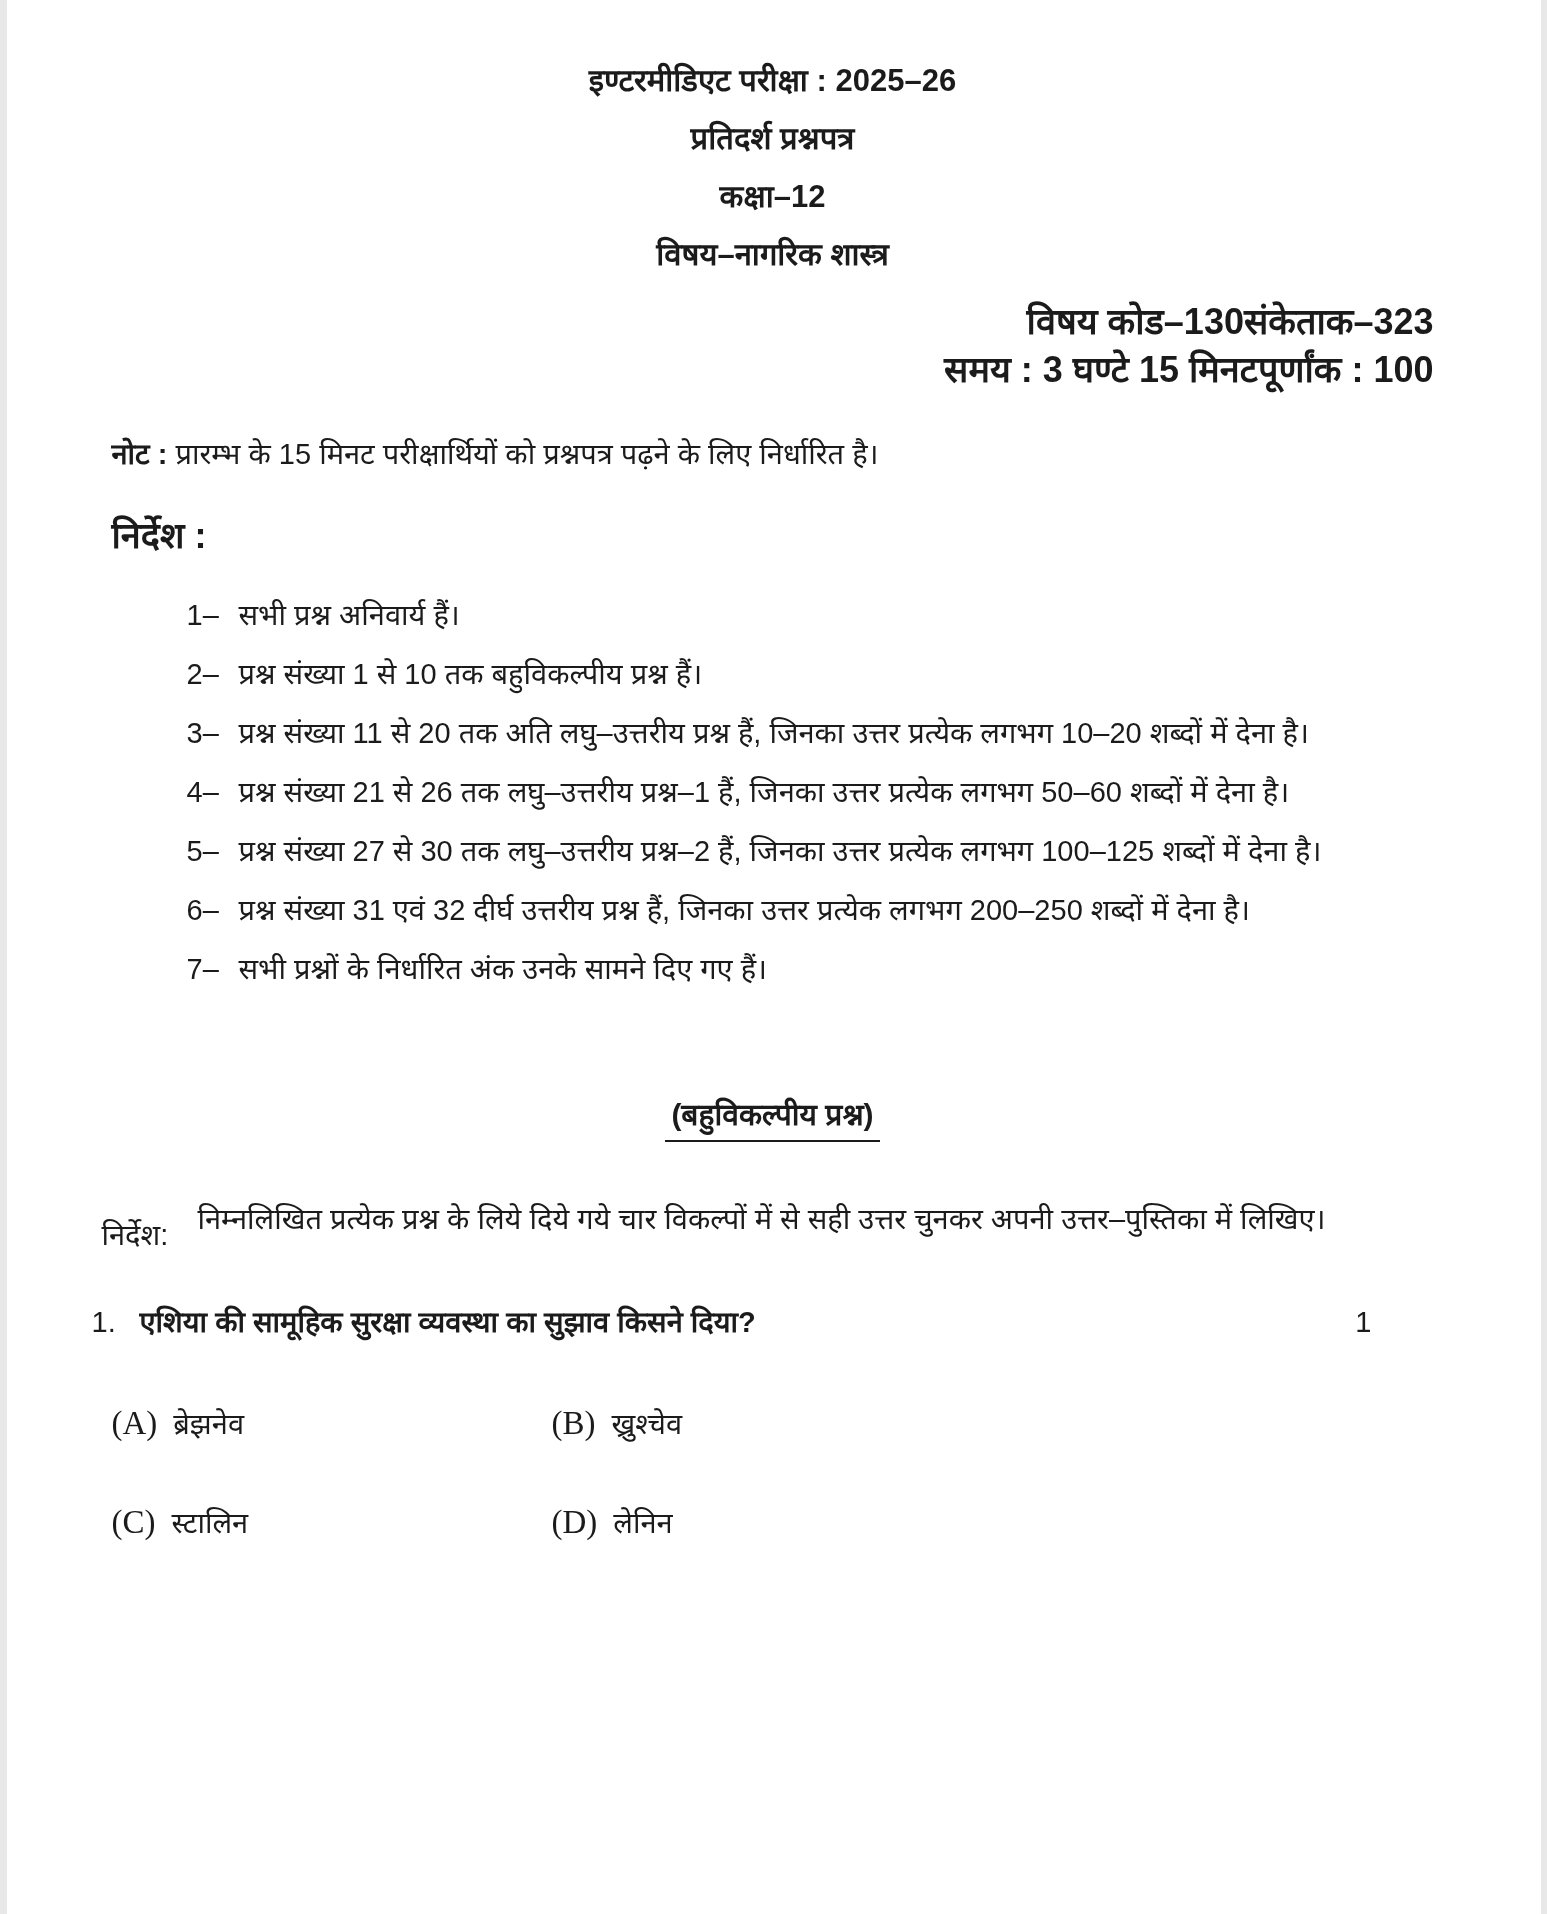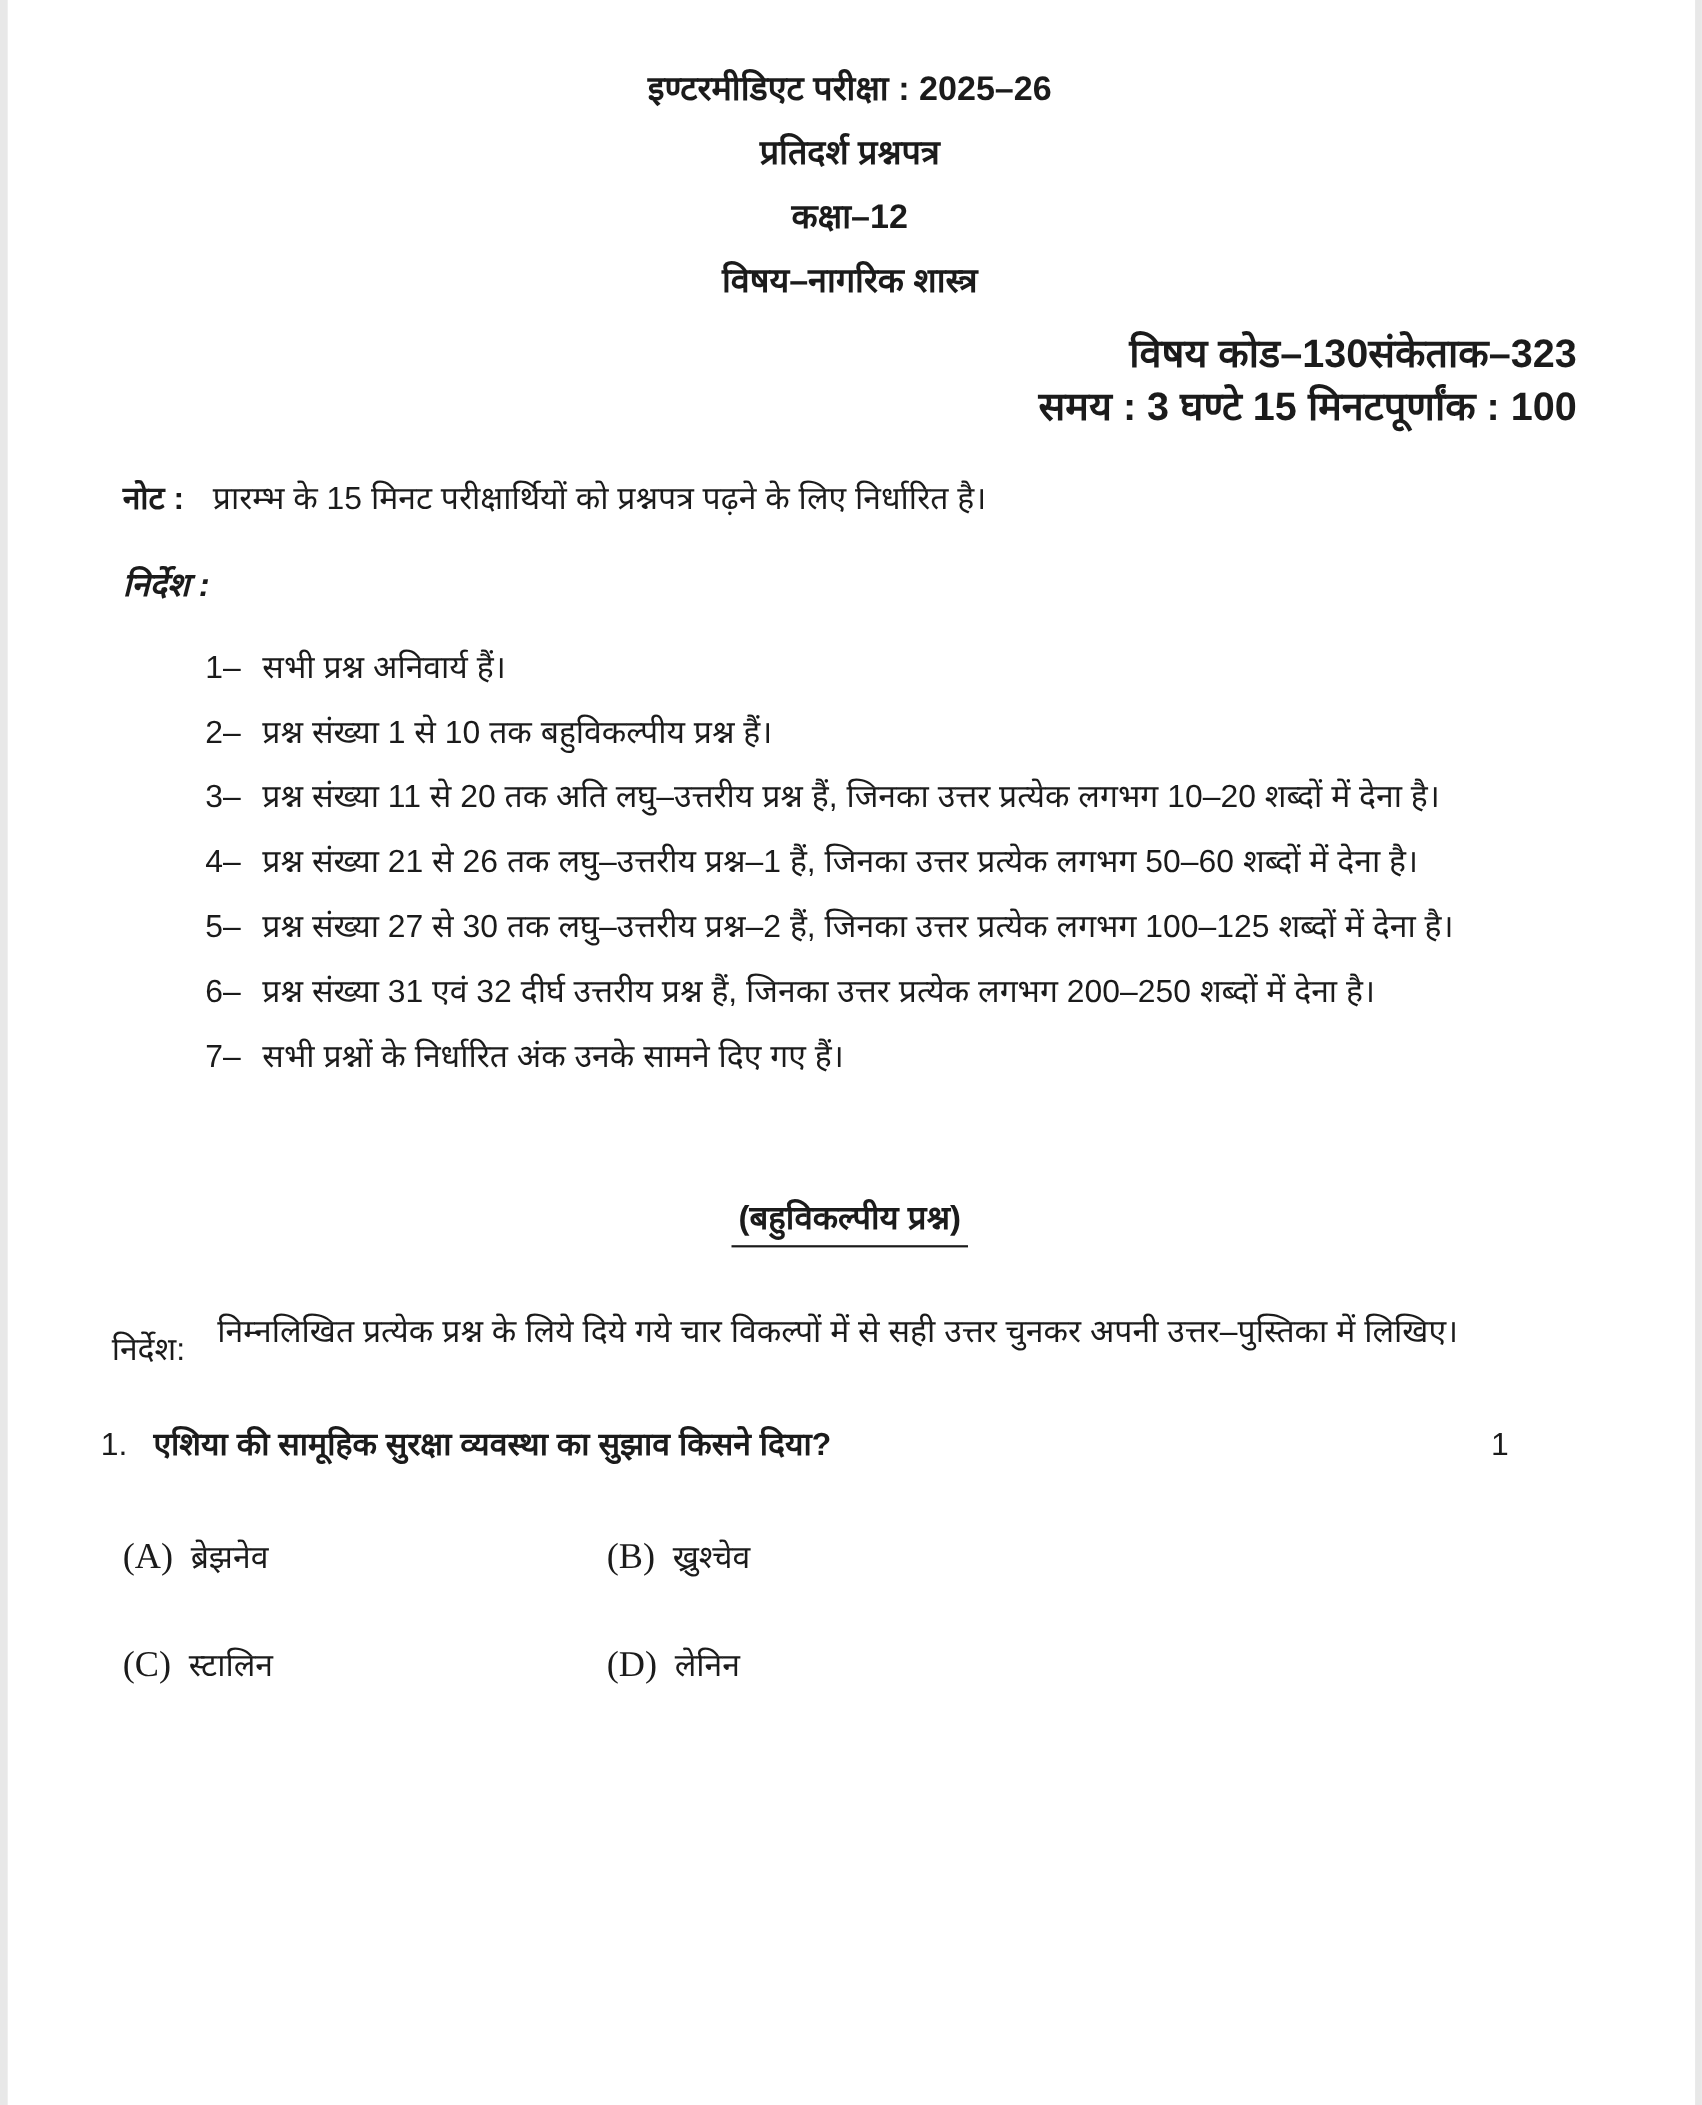--- a/index.html
+++ b/index.html
@@ -34,27 +34,26 @@
     font-weight: 700;
     font-size: 36px;
     line-height: 48px;
   }
   
   .note-row {
     margin-top: 38px;
     font-size: 29px;
     line-height: 44px;
   }
-  .note-label { font-weight: 700; margin-right: 18px; }
+  .note-label { font-weight: 700; }
   
   .instr-heading {
     margin-top: 34px;
     font-weight: 700;
-    font-size: 30px;
-    font-style: italic;
+    font-size: 36px;
   }
   .instr-list {
     margin-top: 28px;
     margin-left: 75px;
     margin-right: 2px;
   }
   .instr-item {
     position: relative;
     padding-left: 52px;
     font-size: 29px;

